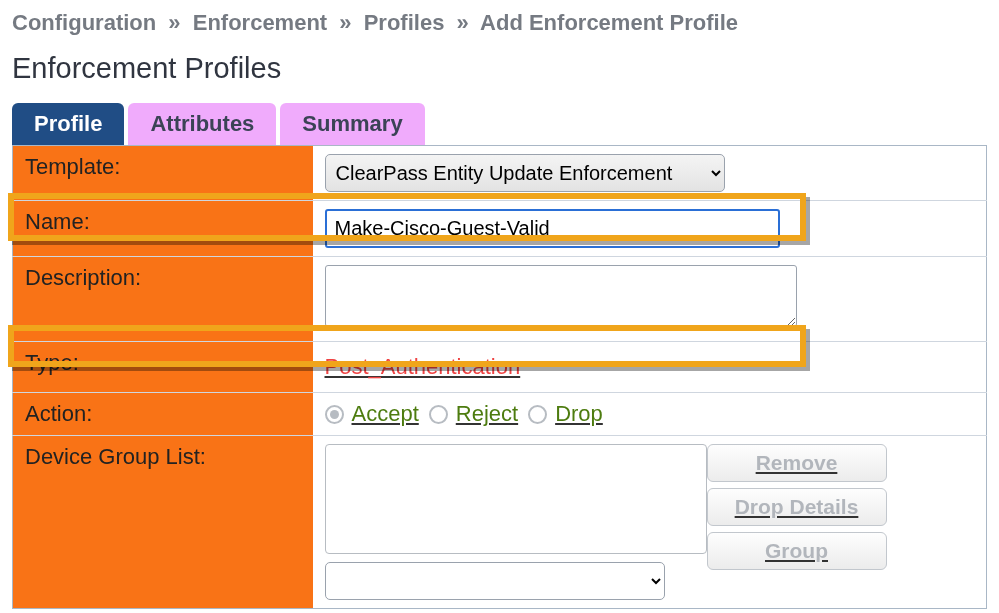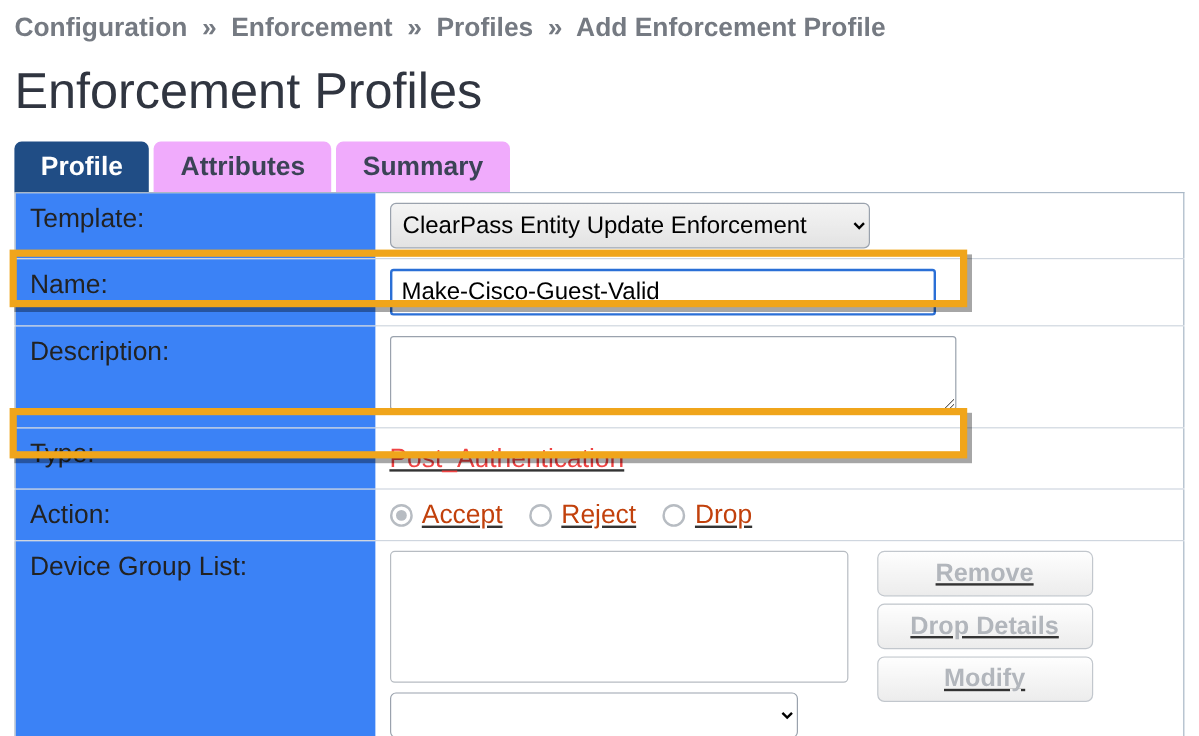--- a/index.html
+++ b/index.html
@@ -20,21 +20,21 @@
       padding: 6px 0 10px 0;
       font-weight: 700;
     }
     .breadcrumb span {
       color: #757a82;
     }
     .breadcrumb .sep {
       margin: 0 6px;
     }
     .page-title {
-      font-size: 42px;
+      font-size: 29px;
       font-weight: 400;
       color: #303540;
       margin: 6px 0 18px 0;
     }
     .tabs {
       display: flex;
       gap: 4px;
       align-items: center;
     }
     .tab {
@@ -62,21 +62,21 @@
       padding: 8px 12px;
       vertical-align: top;
       font-size: 22px;
       border-top: 1px solid #cfd6df;
     }
     .form-table tr:first-child td {
       border-top: none;
     }
     .form-table td.label-cell {
       width: 300px;
-      background: #3b82f6;
+      background: #f97316;
       color: #222;
       font-weight: 400;
     }
     .form-table td.value-cell {
       background: #fff;
       text-decoration: underline;
     }
     .sel {
       font-size: 20px;
       padding: 6px;
@@ -111,22 +111,22 @@
       font-family: inherit;
     }
     .type-text {
       font-size: 22px;
       color: #ef4444;
       padding: 4px 0;
     }
     .radios {
       display: flex;
       align-items: center;
-      gap: 22px;
-      color: #c2410c;
+      gap: 10px;
+      color: #4d7c0f;
       font-size: 22px;
     }
     .radio-item {
       display: flex;
       align-items: center;
       gap: 8px;
     }
     .radio-circle {
       width: 19px;
       height: 19px;
@@ -139,21 +139,21 @@
     .radio-circle.checked::after {
       content: "";
       width: 9px;
       height: 9px;
       background: #b7bcc2;
       border-radius: 50%;
     }
     .device-group-row {
       display: flex;
       align-items: flex-start;
-      gap: 24px;
+      gap: 0;
     }
     .listbox {
       width: 382px;
       height: 110px;
       border: 1px solid #b7bcc2;
       border-radius: 4px;
       background: #fff;
     }
     .btn-stack {
       display: flex;
@@ -261,21 +261,21 @@
         <div>
           <div class="listbox"></div>
           <div style="height:8px;"></div>
           <select class="sel small">
             <option></option>
           </select>
         </div>
         <div class="btn-stack">
           <div class="btn">Remove</div>
           <div class="btn">Drop Details</div>
-          <div class="btn">Modify</div>
+          <div class="btn">Group</div>
         </div>
       </div>
     </td>
   </tr>
 </tbody>
     </table>
 
 <div class="highlight" style="left:-4px; top:48px; width:798px; height:48px;"></div>
 <div class="highlight" style="left:-4px; top:180px; width:798px; height:42px;"></div>
 

